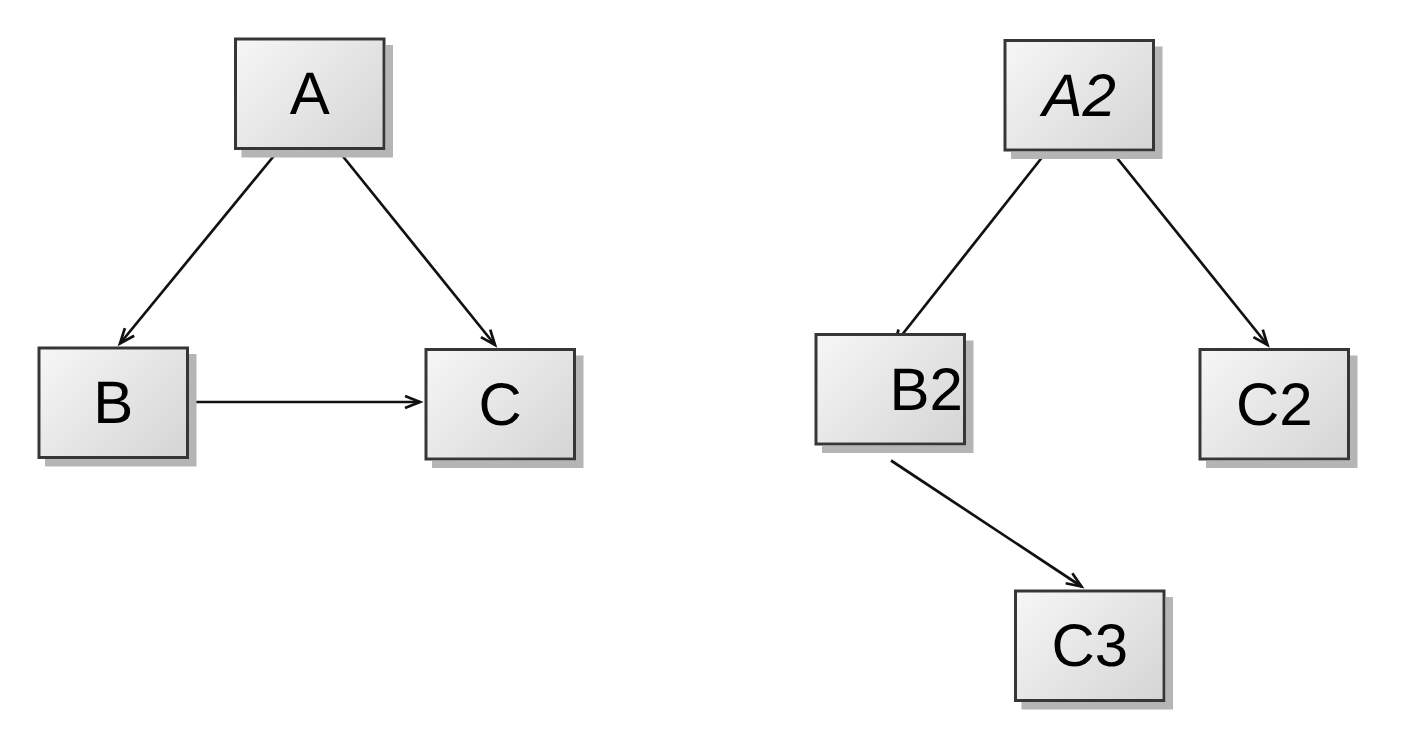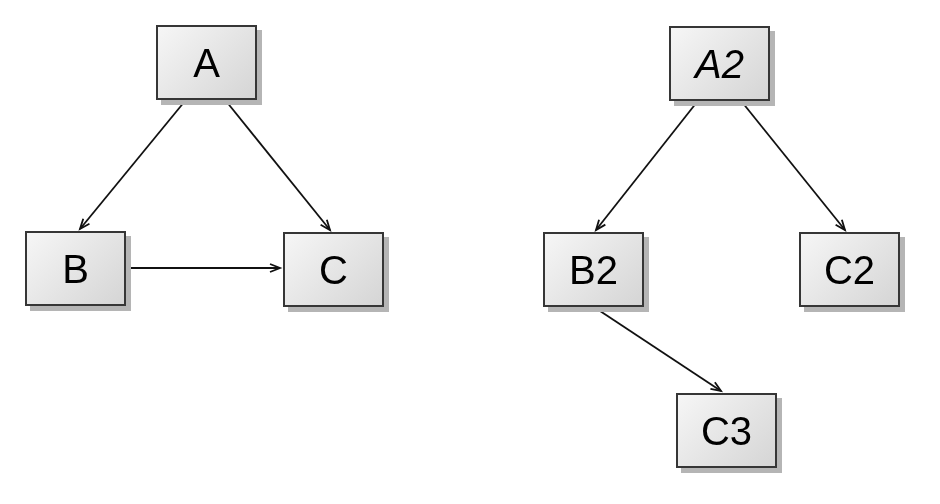--- a/index.html
+++ b/index.html
@@ -76,21 +76,21 @@
   <div class="node" style="left:25px; top:231px;">
     <span class="node-label">B</span>
   </div>
   <div class="node" style="left:283px; top:232px;">
     <span class="node-label">C</span>
   </div>
 
   <div class="node" style="left:669px; top:26px;font-style:italic;">
     <span class="node-label">A2</span>
   </div>
-  <div class="node" style="left:543px; top:232px;">
+  <div class="node" style="left:543px; top:222px;justify-content:flex-end;">
     <span class="node-label">B2</span>
   </div>
   <div class="node" style="left:799px; top:232px;">
     <span class="node-label">C2</span>
   </div>
   <div class="node" style="left:676px; top:393px;align-items:center;">
     <span class="node-label">C3</span>
   </div>
 
 </div>

